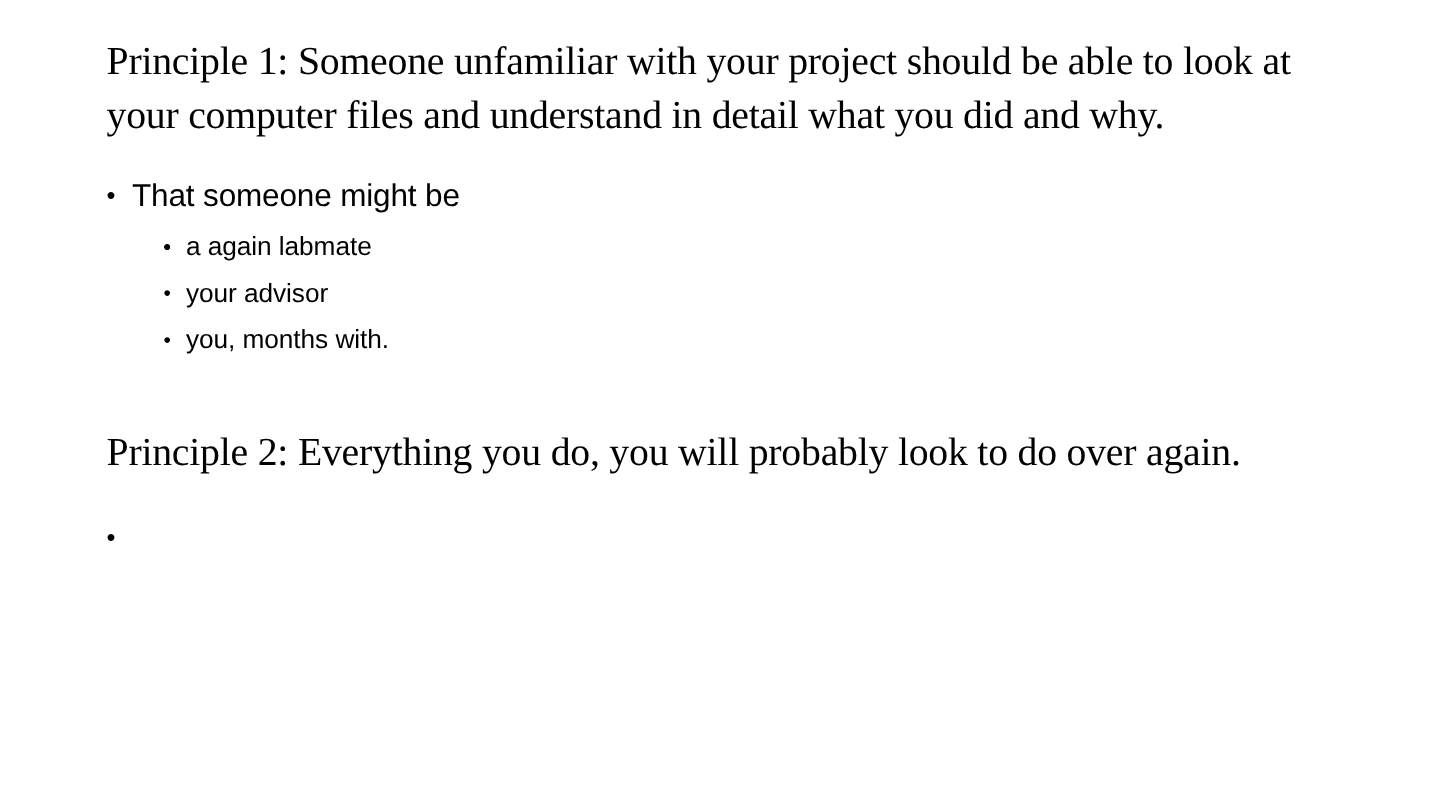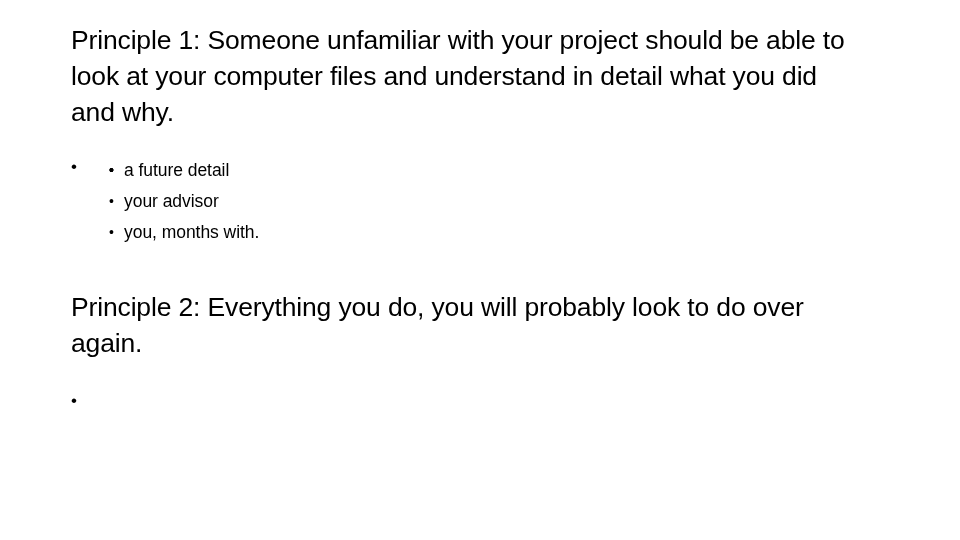--- a/index.html
+++ b/index.html
@@ -35,20 +35,21 @@
   
   .principle-heading {
     font-size: 26.5px;
     line-height: 36px;
     font-weight: 400;
     letter-spacing: -0.15px;
     color: #000000;
     margin: 0;
     width: 790px;
     white-space: pre-wrap;
+    font-family: Liberation Serif, serif;
   }
 
   
   .bullet-l1 {
     position: relative;
     font-size: 21px;
     line-height: 30px;
     font-weight: 400;
     letter-spacing: -0.1px;
     color: #000000;
@@ -98,34 +99,34 @@
 
 <div class="slide">
 
   <div class="content-body">
 
     <p class="principle-heading">Principle 1: Someone unfamiliar with your project should be able to look at your computer files and understand in detail what you did and why.</p>
 
     <div class="gap-heading-to-bullet"></div>
 
     <p class="bullet-l1">
-      <span class="bullet-glyph">•</span>
+      <span class="bullet-glyph">•</span><span>That someone might be</span>
     </p>
 
     <div class="gap-bullet-to-sub"></div>
 
     <ul class="sub-list">
       <li class="bullet-l2">
         <span class="bullet-glyph">•</span>
       </li>
       <li class="bullet-l2">
         <span class="bullet-glyph">•</span>
       </li>
       <li class="bullet-l2">
-        <span class="bullet-glyph">•</span><span>a future detail</span>
+        <span class="bullet-glyph">•</span><span>a again labmate</span>
       </li>
       <li class="bullet-l2">
         <span class="bullet-glyph">•</span><span>your advisor</span>
       </li>
       <li class="bullet-l2">
         <span class="bullet-glyph">•</span><span>you, months with.</span>
       </li>
     </ul>
 
     <div class="gap-sub-to-heading"></div>

